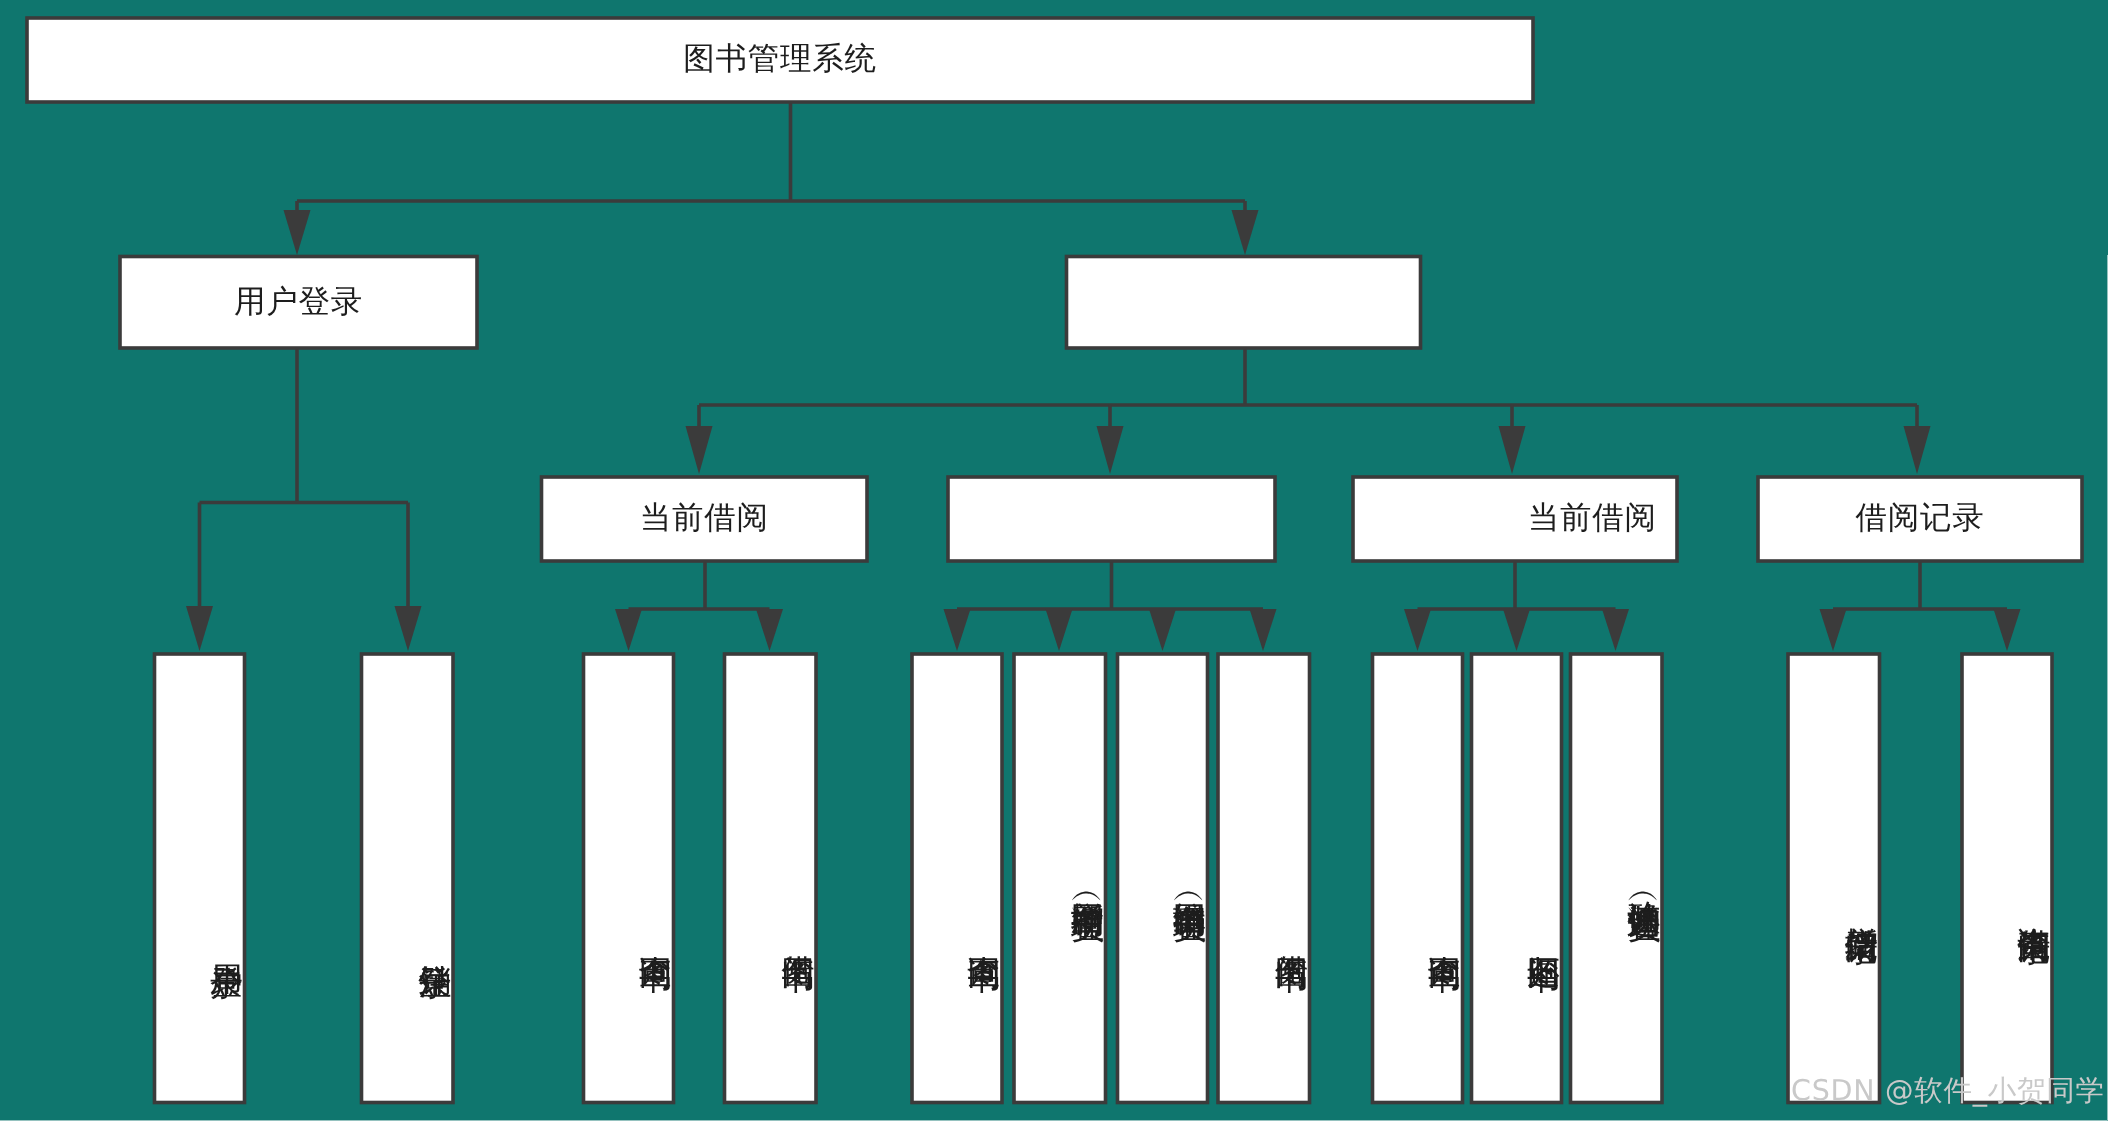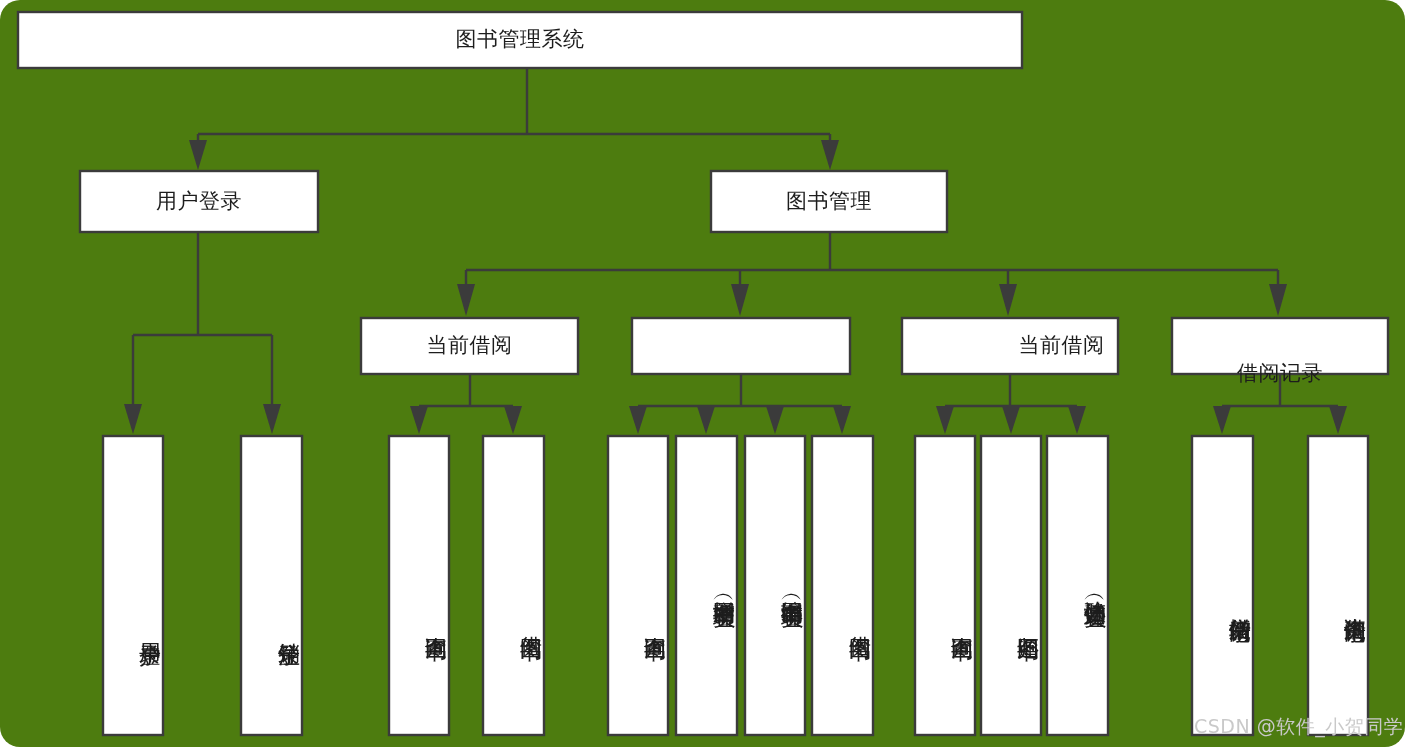--- a/index.html
+++ b/index.html
@@ -7,23 +7,22 @@
     padding: 0;
     background: #ffffff;
   }
   body {
     font-family: "DejaVu Sans", "Liberation Sans", sans-serif;
   }
   #diagram-root {
     position: relative;
     width: 1405px;
     height: 747px;
-    background: #4d7c0f;
+    background: #0f766e;
     overflow: hidden;
-    border-radius: 20px;
   }
   svg.canvas {
     position: absolute;
     top: 0;
     left: 0;
     width: 1405px;
     height: 747px;
   }
   .node-box {
     fill: #ffffff;
@@ -175,25 +174,24 @@
     <rect class="node-box" x="915" y="436" width="60" height="299"></rect>
     <rect class="node-box" x="981" y="436" width="60" height="299"></rect>
     <rect class="node-box" x="1047" y="436" width="61" height="299"></rect>
     <rect class="node-box" x="1192" y="436" width="61" height="299"></rect>
     <rect class="node-box" x="1308" y="436" width="60" height="299"></rect>
   </svg>
 
   <div class="node-label-h" style="left:18px; top:12px; width:1004px; height:56px;">图书管理系统</div>
 
   <div class="node-label-h" style="left:80px; top:171px; width:238px; height:61px;">用户登录</div>
-  <div class="node-label-h" style="left:711px; top:171px; width:236px; height:61px;">图书管理</div>
 
   <div class="node-label-h" style="left:361px; top:318px; width:217px; height:56px;">当前借阅</div>
   <div class="node-label-h" style="left:956px; top:318px; width:211px; height:56px;">当前借阅</div>
-  <div class="node-label-h" style="left:1172px; top:318px; width:216px; height:56px;margin-top:28px;">借阅记录</div>
+  <div class="node-label-h" style="left:1172px; top:318px; width:216px; height:56px;">借阅记录</div>
 
   <div class="node-label-v" style="left:103px; top:527px; width:60px; height:200px;">用户登录</div>
   <div class="node-label-v" style="left:241px; top:527px; width:61px; height:200px;">注销登录</div>
   <div class="node-label-v" style="left:389px; top:513px; width:60px; height:215px;">查询图书</div>
   <div class="node-label-v" style="left:483px; top:513px; width:61px; height:215px;">借阅图书</div>
 
   <div class="node-label-v" style="left:608px; top:513px; width:60px; height:215px;">查询图书</div>
   <div class="node-label-v" style="left:676px; top:443px; width:61px; height:288px;">新增图书（管理员）</div>
   <div class="node-label-v" style="left:745px; top:443px; width:60px; height:288px;">编辑图书（管理员）</div>
   <div class="node-label-v" style="left:812px; top:513px; width:61px; height:215px;">借阅图书</div>

